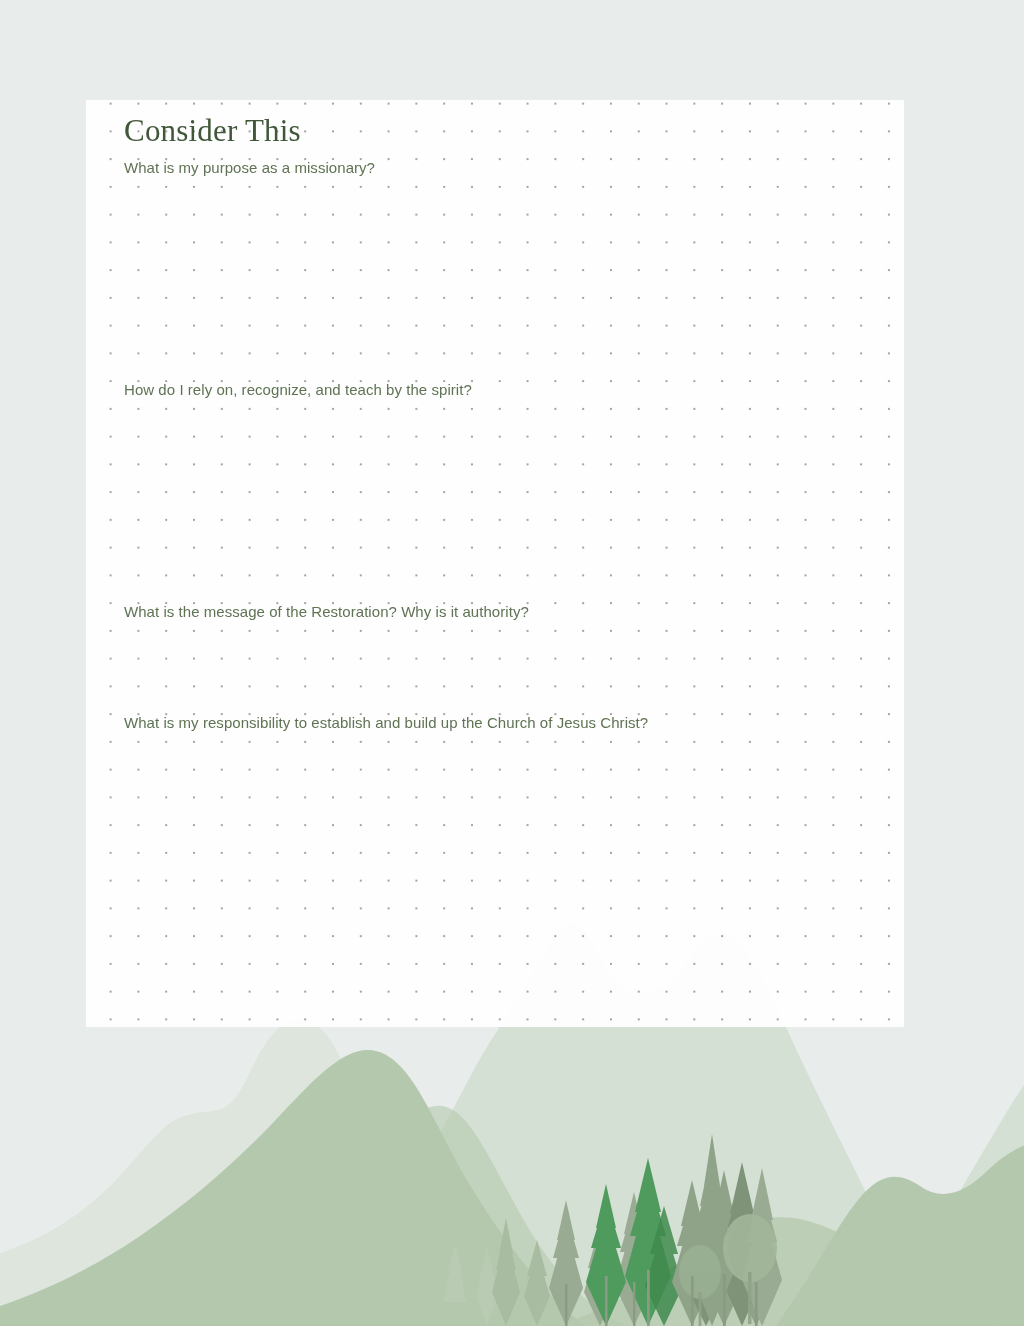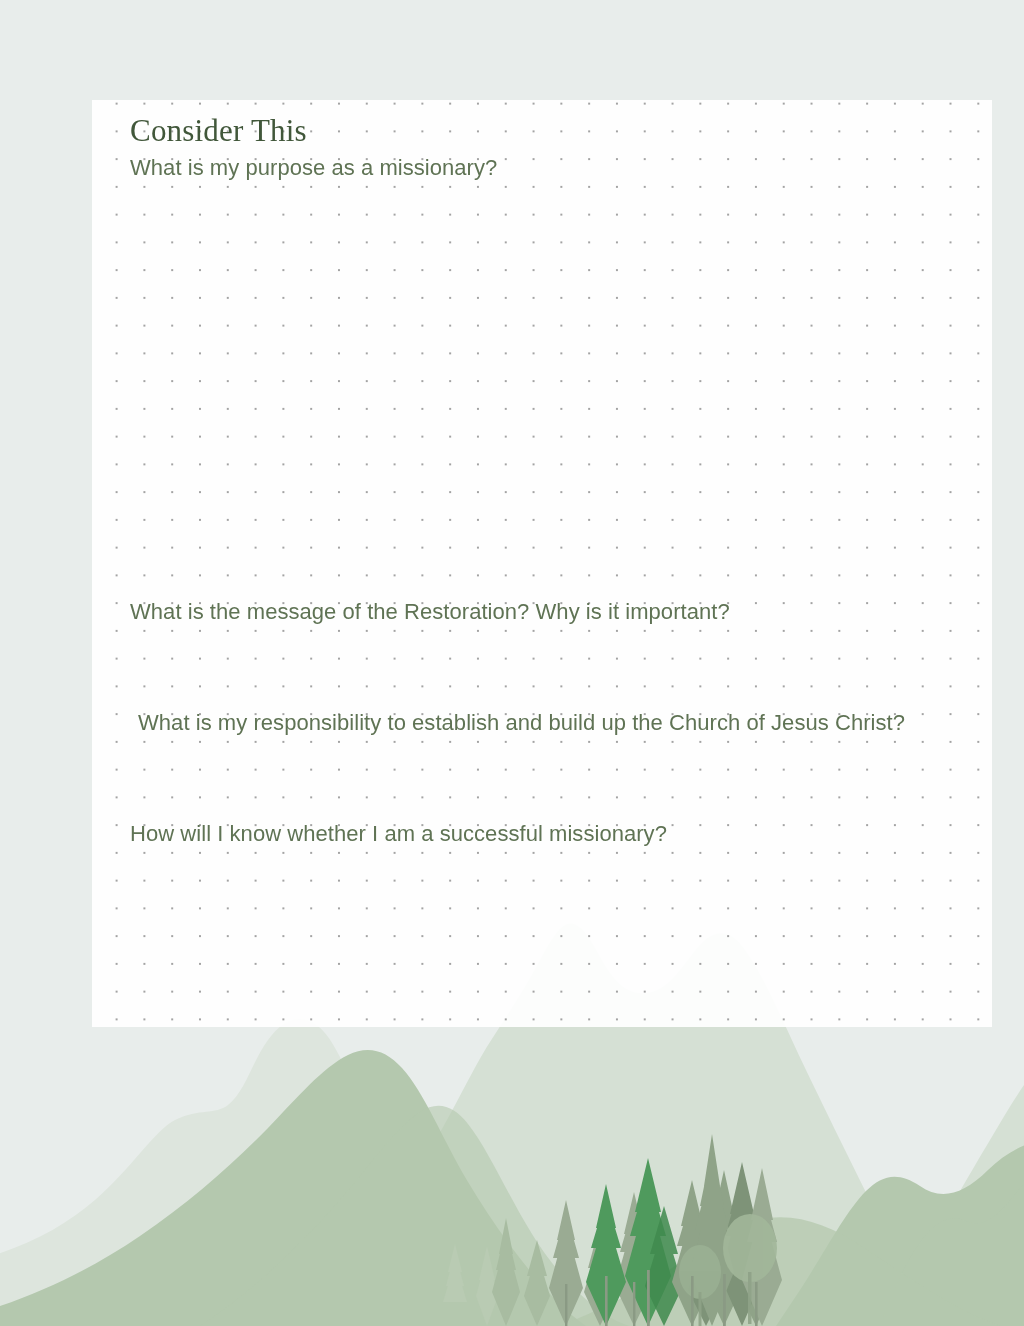--- a/index.html
+++ b/index.html
@@ -27,23 +27,23 @@
     left: 0;
     top: 0;
     width: 1024px;
     height: 1326px;
     display: block;
   }
 
   
   #card {
     position: absolute;
-    left: 92px;
+    left: 86px;
     top: 100px;
-    width: 900px;
+    width: 818px;
     height: 927px;
     background: rgba(255, 255, 255, 0.93);
     overflow: hidden;
   }
 
   
   #dotgrid {
     position: absolute;
     left: 0;
     top: 0;
@@ -78,33 +78,33 @@
     color: #41573a;
     white-space: nowrap;
   }
 
   .question {
     position: absolute;
     left: 38px;
     margin: 0;
     font-family: "Liberation Sans", sans-serif;
     font-weight: 400;
-    font-size: 22px;
+    font-size: 15px;
     line-height: 24px;
     letter-spacing: 0.05px;
     color: #5f7354;
     white-space: nowrap;
   }
 
   .q0 { top: 56px;  }
   .q1 { top: 167px; }
   .q2 { top: 278px; }
   .q3 { top: 389px; }
   .q4 { top: 500px; }
-  .q5 { top: 611px; margin-left: 8px; }
+  .q5 { top: 611px; }
   .q6 { top: 722px; }
 </style>
 </head>
 <body>
 
 <div id="page">
 
   <svg id="scenery" viewBox="0 0 1024 1326" preserveAspectRatio="none">
 
     <rect x="0" y="0" width="1024" height="1326" fill="#e8edeb"></rect>
@@ -279,24 +279,24 @@
 
     <div id="dotgrid"></div>
 
     <div id="card-content">
 
       <h1 id="worksheet-title">Consider This</h1>
 
       <p class="question q0">What is my purpose as a missionary?</p>
 
 
-
-
-      <p class="question q4">What is the message of the Restoration? Why is it important?</p>
+      <p class="question q2">How do I rely on, recognize, and teach by the spirit?</p>
+
+
+      <p class="question q4">What is the message of the Restoration? Why is it authority?</p>
 
       <p class="question q5">What is my responsibility to establish and build up the Church of Jesus Christ?</p>
 
-      <p class="question q6">How will I know whether I am a successful missionary?</p>
 
     </div>
   </div>
 
 </div>
 
 </body></html>

